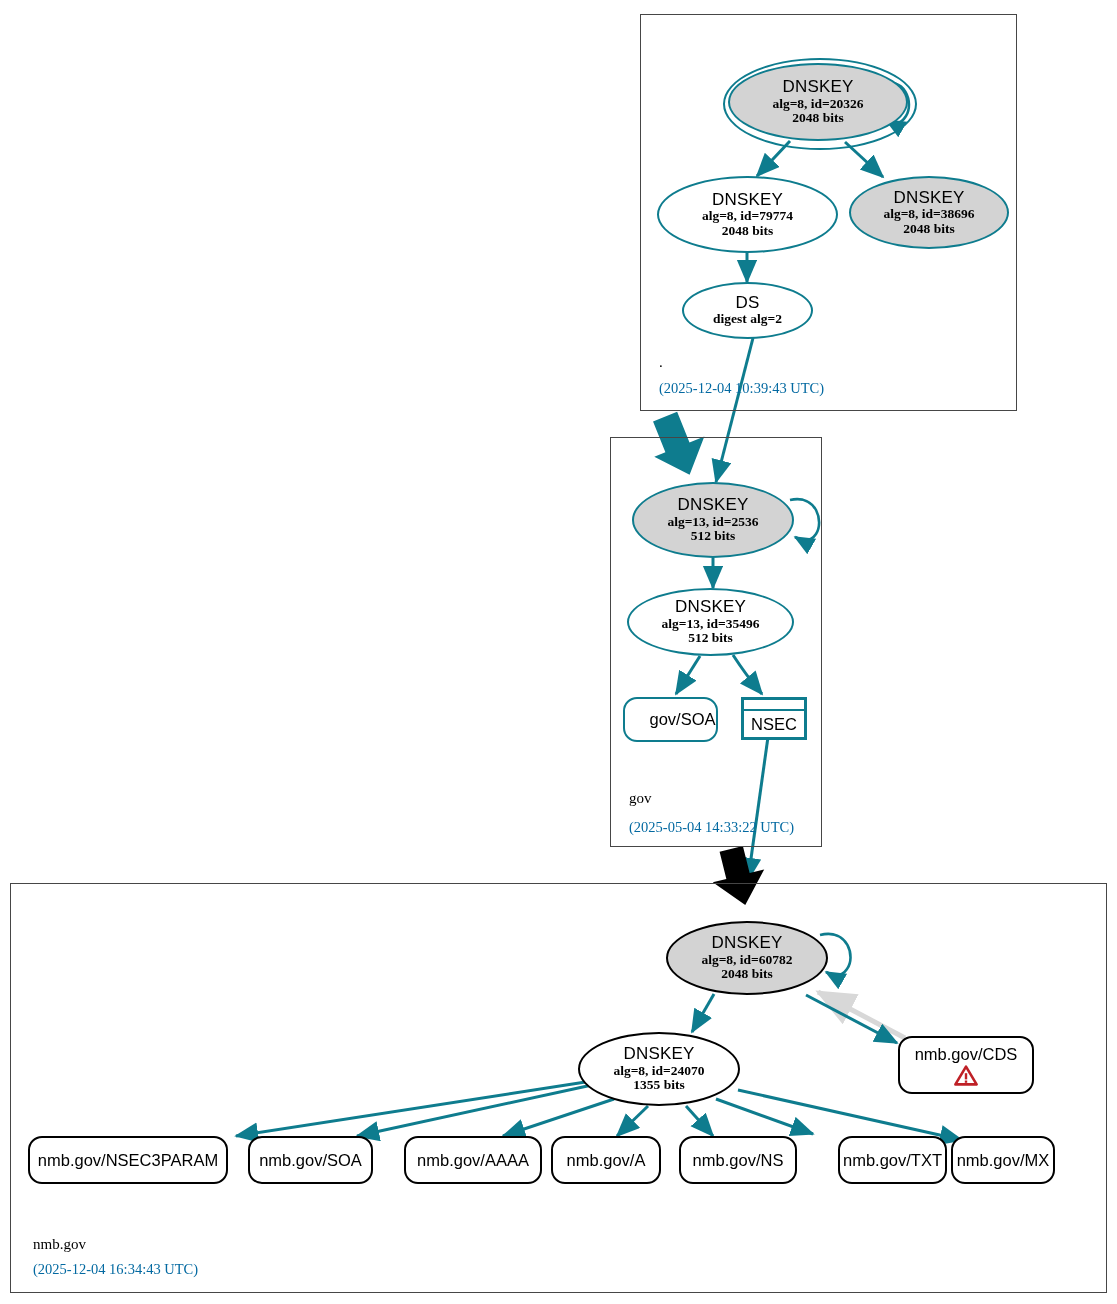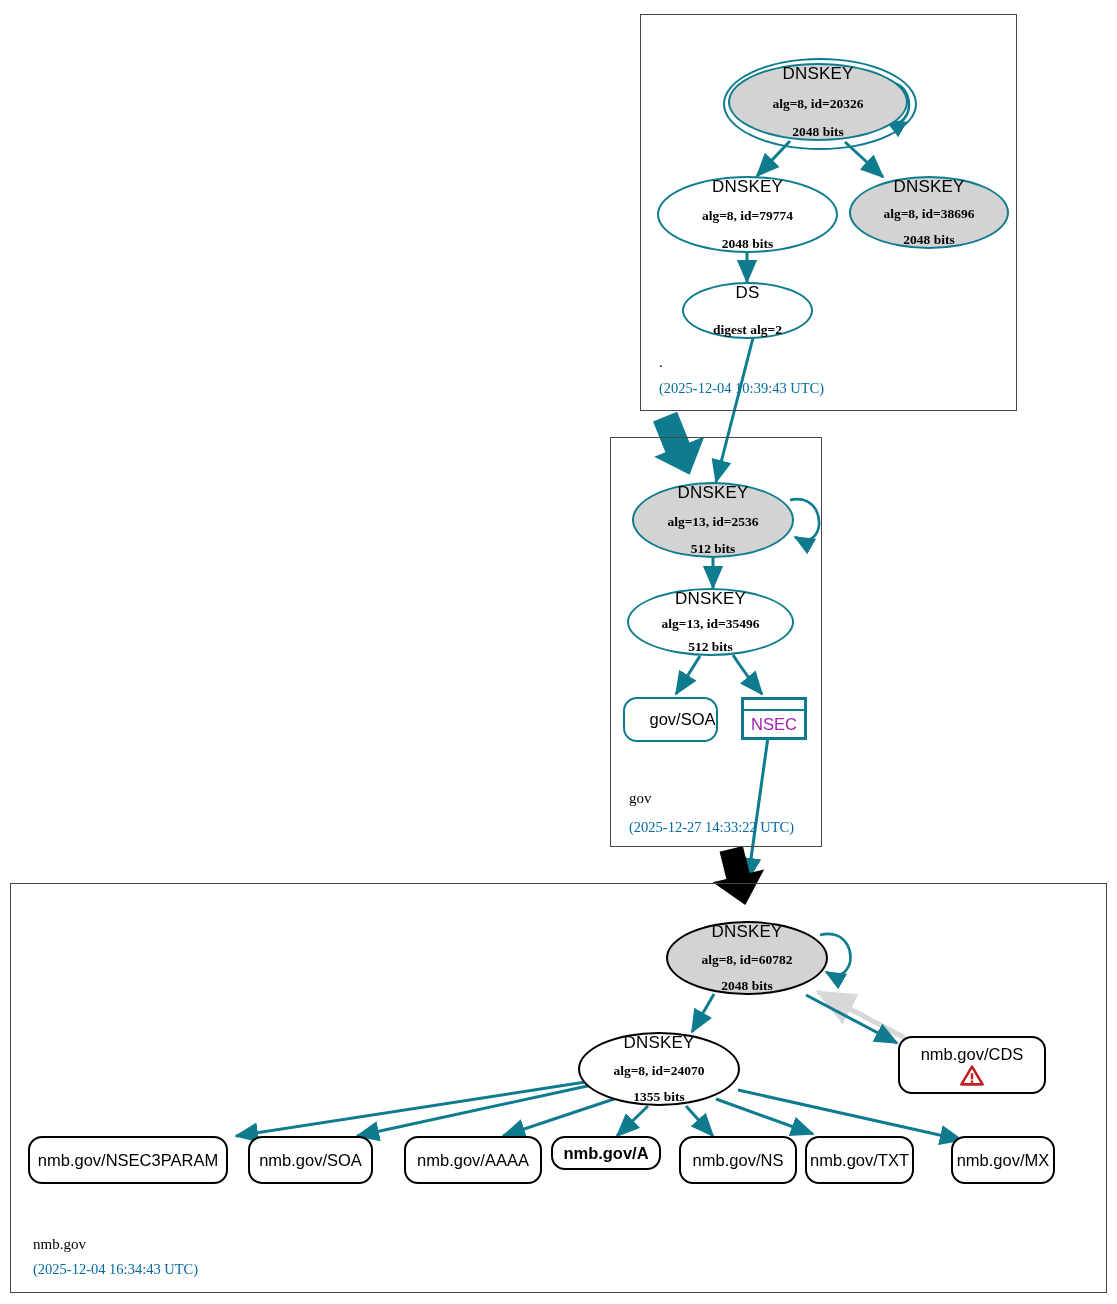--- a/index.html
+++ b/index.html
@@ -42,21 +42,21 @@
     color: #0369a1;
     white-space: nowrap;
   }
   
   .node {
     position: absolute;
     box-sizing: border-box;
     display: flex;
     flex-direction: column;
     align-items: center;
-    justify-content: space-between;
+    justify-content: center;
     text-align: center;
     line-height: 1.07;
   }
   .node .t1 {
     font-family: "Liberation Sans", sans-serif;
     font-size: 17px;
     color: #000;
     letter-spacing: .2px;
   }
   .node .t2, .node .t3 {
@@ -111,21 +111,21 @@
     border-bottom: 2.5px solid #0e7c8e;
     flex: none;
   }
   .nsec-body {
     flex: 1;
     display: flex;
     align-items: center;
     justify-content: center;
     font-family: "Liberation Sans", sans-serif;
     font-size: 16.5px;
-    color: #a21caf;
+    color: #000000;
   }
   .warn-wrap { margin-top: 1px; line-height: 0; }
 </style>
 </head>
 <body>
 
 <svg id="canvas" viewBox="0 0 1117 1304" xmlns="http://www.w3.org/2000/svg">
   <defs>
     <marker id="ah-teal" markerWidth="9" markerHeight="9" refX="7.4" refY="3.4" orient="auto" markerUnits="strokeWidth">
       <path d="M0,0 L8,3.4 L0,6.8 z" fill="#0e7c8e"></path>
@@ -213,21 +213,21 @@
     <path d="M738,1090 L962,1140" fill="none" stroke="#0e7c8e" stroke-width="3" marker-end="url(#ah-teal)"></path>
   </g>
 </svg>
 
 <div class="zone-box" style="left:640px; top:14px; width:377px; height:397px;"></div>
 <div class="zone-label" style="left:659px; top:354px;">.</div>
 <div class="zone-time" style="left:659px; top:380px;">(2025-12-04 10:39:43 UTC)</div>
 
 <div class="zone-box" style="left:610px; top:437px; width:212px; height:410px;"></div>
 <div class="zone-label" style="left:629px; top:790px;text-align:center;">gov</div>
-<div class="zone-time" style="left:629px; top:819px;">(2025-12-27 14:33:22 UTC)</div>
+<div class="zone-time" style="left:629px; top:819px;">(2025-05-04 14:33:22 UTC)</div>
 
 <div class="zone-box" style="left:10px; top:883px; width:1097px; height:410px;"></div>
 <div class="zone-label" style="left:33px; top:1236px;">nmb.gov</div>
 <div class="zone-time" style="left:33px; top:1261px;">(2025-12-04 16:34:43 UTC)</div>
 
 <div class="ksk-outer" style="left:723px; top:58px; width:190px; height:88px;"></div>
 <div class="node ellipse e-teal fill-grey" style="left:728px; top:63px; width:180px; height:78px;">
   <div class="t1">DNSKEY</div>
   <div class="t2">alg=8, id=20326</div>
   <div class="t3">2048 bits</div>
@@ -276,44 +276,44 @@
   <div class="t2">alg=8, id=60782</div>
   <div class="t3">2048 bits</div>
 </div>
 
 <div class="node ellipse e-black fill-white" style="left:578px; top:1032px; width:162px; height:74px;">
   <div class="t1">DNSKEY</div>
   <div class="t2">alg=8, id=24070</div>
   <div class="t3">1355 bits</div>
 </div>
 
-<div class="rrset r-black" style="left:898px; top:1036px; width:148px; height:58px;">
+<div class="rrset r-black" style="left:898px; top:1036px; width:136px; height:58px;">
   <span>nmb.gov/CDS</span>
   <span class="warn-wrap">
     <svg width="24" height="21" viewBox="0 0 24 21" xmlns="http://www.w3.org/2000/svg">
       <path d="M12 1.6 L22.6 19.4 L1.4 19.4 Z" fill="#ffffff" stroke="#bf2026" stroke-width="2.6" stroke-linejoin="round"></path>
       <rect x="10.8" y="8.2" width="2.4" height="6.2" fill="#bf2026"></rect>
       <rect x="10.8" y="15.5" width="2.4" height="2.3" fill="#bf2026"></rect>
     </svg>
   </span>
 </div>
 
 <div class="rrset r-black" style="left:28px; top:1136px; width:200px; height:48px;">
   <span>nmb.gov/NSEC3PARAM</span>
 </div>
 <div class="rrset r-black" style="left:248px; top:1136px; width:125px; height:48px;">
   <span>nmb.gov/SOA</span>
 </div>
 <div class="rrset r-black" style="left:404px; top:1136px; width:138px; height:48px;text-align:right;">
   <span>nmb.gov/AAAA</span>
 </div>
-<div class="rrset r-black" style="left:551px; top:1136px; width:110px; height:34px;font-weight:bold;">
+<div class="rrset r-black" style="left:551px; top:1136px; width:110px; height:48px;">
   <span>nmb.gov/A</span>
 </div>
 <div class="rrset r-black" style="left:679px; top:1136px; width:118px; height:48px;">
   <span>nmb.gov/NS</span>
 </div>
-<div class="rrset r-black" style="left:805px; top:1136px; width:109px; height:48px;">
+<div class="rrset r-black" style="left:838px; top:1136px; width:109px; height:48px;">
   <span>nmb.gov/TXT</span>
 </div>
 <div class="rrset r-black" style="left:951px; top:1136px; width:104px; height:48px;">
   <span>nmb.gov/MX</span>
 </div>
 
 </body></html>

